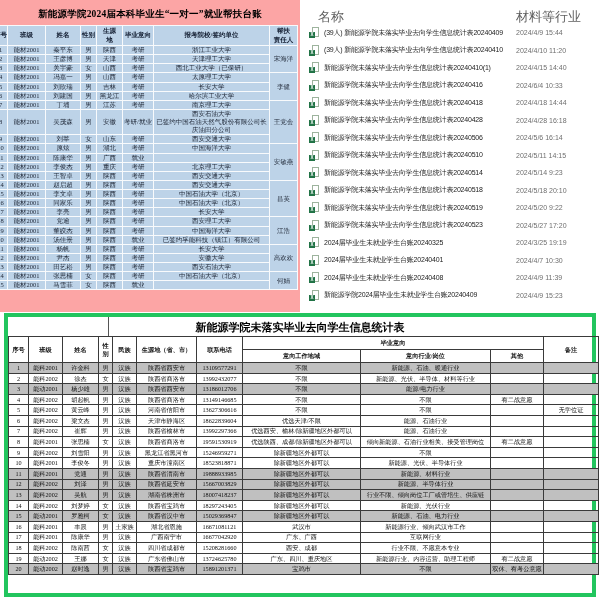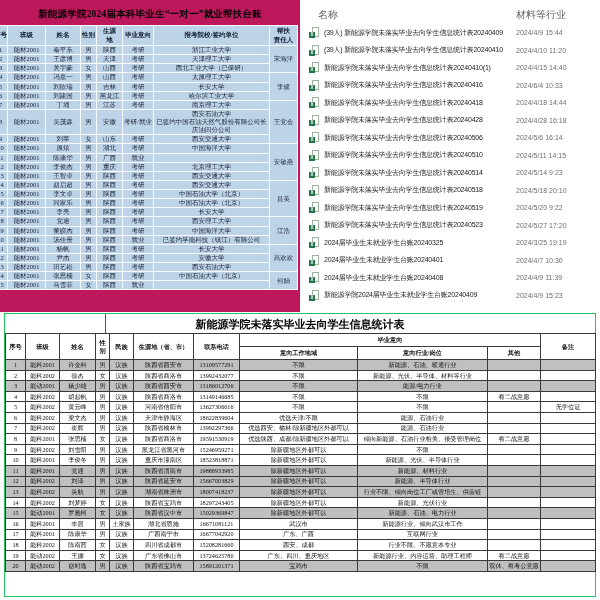--- a/index.html
+++ b/index.html
@@ -1,45 +1,45 @@
 <!DOCTYPE html>
 <html><head>
 <meta charset="utf-8">
 <style>
   * { margin:0; padding:0; box-sizing:border-box; }
   html,body { width:600px; height:600px; background:#fff; overflow:hidden;
     font-family:"Liberation Serif", serif; }
   .canvas { position:relative; width:600px; height:600px; background:#fff; }
 
   
-  .ledger-panel { position:absolute; left:0; top:0; width:300px; height:312px; overflow:hidden; background:#be185d; }
+  .ledger-panel { position:absolute; left:0; top:0; width:300px; height:312px; overflow:hidden; background:#fca5a5; }
   .ledger-title { text-align:center; font-weight:bold; font-size:9.5px; margin-top:8px; color:#000; letter-spacing:0.2px; }
   .ledger-table { position:absolute; left:-7px; top:25px; width:304px; border-collapse:collapse; table-layout:fixed; }
   .ledger-table th, .ledger-table td {
     background:#bdd3e8; border:1px solid #f8fafc; font-size:6.5px; color:#1c2433;
     text-align:center; padding:0; line-height:1.25; overflow:hidden; height:8.5px; }
   .ledger-table th { font-weight:bold; height:20px; white-space:pre-line; color:#0f1a2e; }
   .ledger-table td.pre { white-space:pre-line; height:auto; }
 
   
   .files-panel { position:absolute; left:300px; top:0; width:300px; height:312px; background:#fff;
     font-family:"Liberation Sans", sans-serif; }
   .files-header { position:relative; height:24px; }
-  .files-header span { position:absolute; top:8px; font-size:10px; color:#5f5f5f;font-family:Liberation Mono, monospace; }
+  .files-header span { position:absolute; top:8px; font-size:13px; color:#5f5f5f;font-family:Liberation Mono, monospace; }
   .fh-name { left:18px; } .fh-date { left:216px; }
   .file-row { position:relative; height:17.5px; display:flex; align-items:center; }
   .file-icon { position:relative; width:10px; height:11px; margin-left:9px; flex:none; }
   .fi-page { position:absolute; right:0; top:0; width:7px; height:10px; background:#fff; border:1px solid #9db39d; }
   .fi-box { position:absolute; left:0; bottom:0; width:6px; height:6px; background:#217346; color:#fff;
     font-size:4.5px; line-height:6px; text-align:center; font-weight:bold; }
   .file-name { margin-left:5px; font-size:7px; color:#1c1c1c; white-space:nowrap; overflow:hidden; max-width:196px; letter-spacing:-0.2px; }
   .file-date { position:absolute; left:216px; font-size:7px; color:#6e6e6e; white-space:nowrap; }
 
   
-  .stats-panel { position:absolute; left:4px; top:313px; width:592px; height:284px; background:#fff; border:1px solid #22c55e; }
+  .stats-panel { position:absolute; left:4px; top:313px; width:592px; height:284px; background:#fff; border:4px solid #22c55e; }
   .stats-title { position:relative; text-align:center; font-weight:bold; font-size:11px; color:#000; height:19px; padding-top:3px; }
   .title-vline { position:absolute; left:100px; top:0; height:19px; border-left:1px solid #555; }
   .stats-table { width:590px; border-collapse:collapse; table-layout:fixed; }
   .stats-table th, .stats-table td { border:1px solid #3a3a3a; font-size:6.2px; color:#111;
     text-align:center; padding:0 1px; line-height:1.25; overflow:hidden; }
   .stats-table th { font-weight:bold; height:13px; }
   .stats-table td { height:10.6px; }
   .stats-table tr.gray td { background:#c0c0c0; }
 </style>
 </head>

